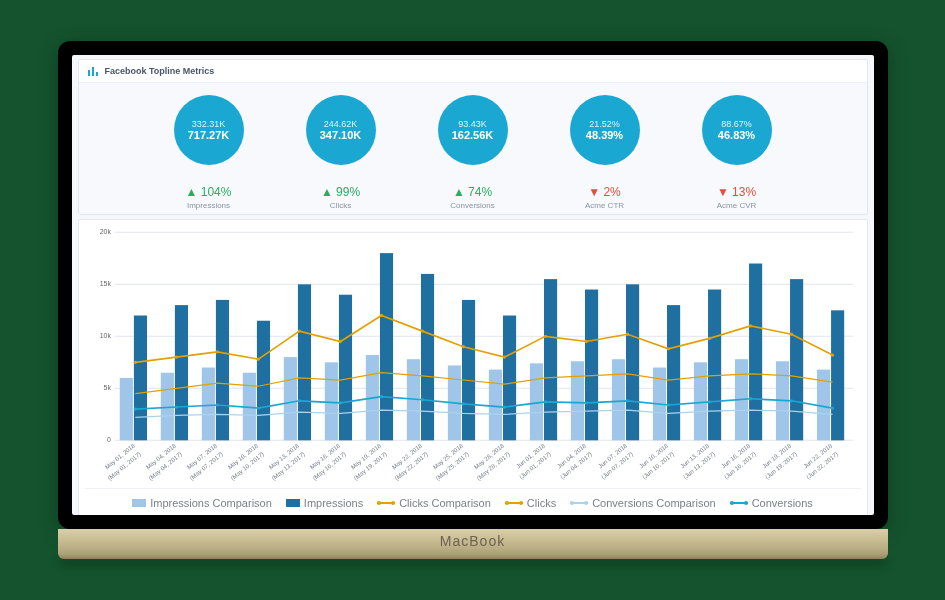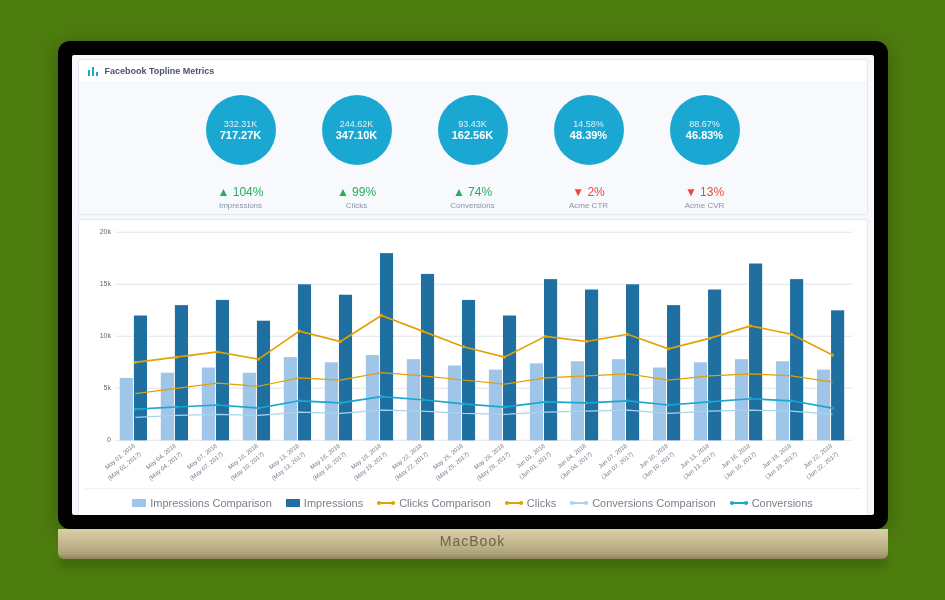--- a/index.html
+++ b/index.html
@@ -1,32 +1,32 @@
 <!DOCTYPE html>
 <html><head>
 <meta charset="utf-8">
 <style>
   html,body{margin:0;padding:0;font-family:Arial,Helvetica,sans-serif;background:#eaeaea;}
-  .stage{width:945px;height:600px;display:flex;align-items:center;justify-content:center;background:#4d7c0f;}
+  .stage{width:945px;height:600px;display:flex;align-items:center;justify-content:center;background:#14532d;}
   .laptop{width:830px;position:relative;}
   .screen-frame{border:14px solid #000;border-radius:12px;background:#000;box-shadow:0 4px 20px rgba(0,0,0,.25);}
   .screen{background:#f5f7fa;border-radius:2px;overflow:hidden;height:460px;}
   .base{height:24px;background:linear-gradient(#d9cfa9,#cbbf95 40%,#b1a57b);}
   .label-macbook{text-align:center;font-size:14px;color:#6d6353;letter-spacing:1px;line-height:24px;}
   .foot{height:6px;background:linear-gradient(#b1a57b,#8f845c);border-radius:0 0 8px 8px;box-shadow:0 6px 10px rgba(0,0,0,.3);}
 
   
   .dash{padding:4px 6px;color:#333;font-size:9px;}
   .panel{background:#fff;border:1px solid #e3e7ee;border-radius:2px;margin-bottom:4px;}
   .panel-hdr{display:flex;align-items:center;gap:6px;padding:5px 8px;border-bottom:1px solid #eef1f6;color:#4a5568;font-weight:bold;font-size:9px;}
   .panel-hdr .icon svg{display:block;}
   .hdr-bg{background:#f7f9fc;}
 
   
-  .kpis{display:flex;justify-content:center;gap:26px;padding:12px 8px 4px;}
+  .kpis{display:flex;justify-content:center;gap:42px;padding:12px 8px 4px;}
   .kpi{display:flex;flex-direction:column;align-items:center;width:90px;}
   .circle{width:70px;height:70px;border-radius:50%;background:#1aa7d1;display:flex;flex-direction:column;justify-content:center;align-items:center;color:#fff;}
   .circle .top{font-size:9px;opacity:.85;}
   .circle .main{font-size:11px;font-weight:bold;}
   .delta{margin-top:20px;font-size:12px;}
   .delta.up{color:#27ae60;}
   .delta.dn{color:#e74c3c;}
   .kpi .cap{font-size:8px;color:#8a94a6;margin-top:2px;}
 
   
@@ -98,21 +98,21 @@
                 <div class="kpi">
                   <div class="circle">
                     <span class="top">93.43K</span>
                     <span class="main">162.56K</span>
                   </div>
                   <span class="delta up">▲ 74%</span>
                   <span class="cap">Conversions</span>
                 </div>
                 <div class="kpi">
                   <div class="circle">
-                    <span class="top">14.58%</span>
+                    <span class="top">21.52%</span>
                     <span class="main">48.39%</span>
                   </div>
                   <span class="delta dn">▼ 2%</span>
                   <span class="cap">Acme CTR</span>
                 </div>
                 <div class="kpi">
                   <div class="circle">
                     <span class="top">88.67%</span>
                     <span class="main">46.83%</span>
                   </div>

